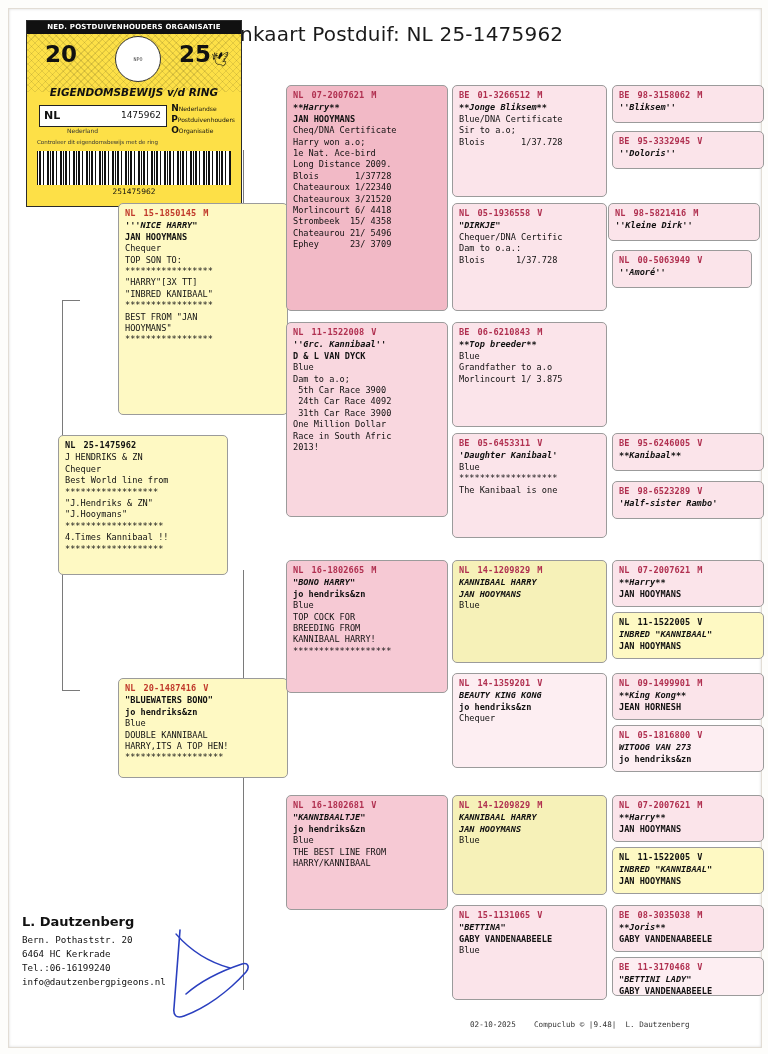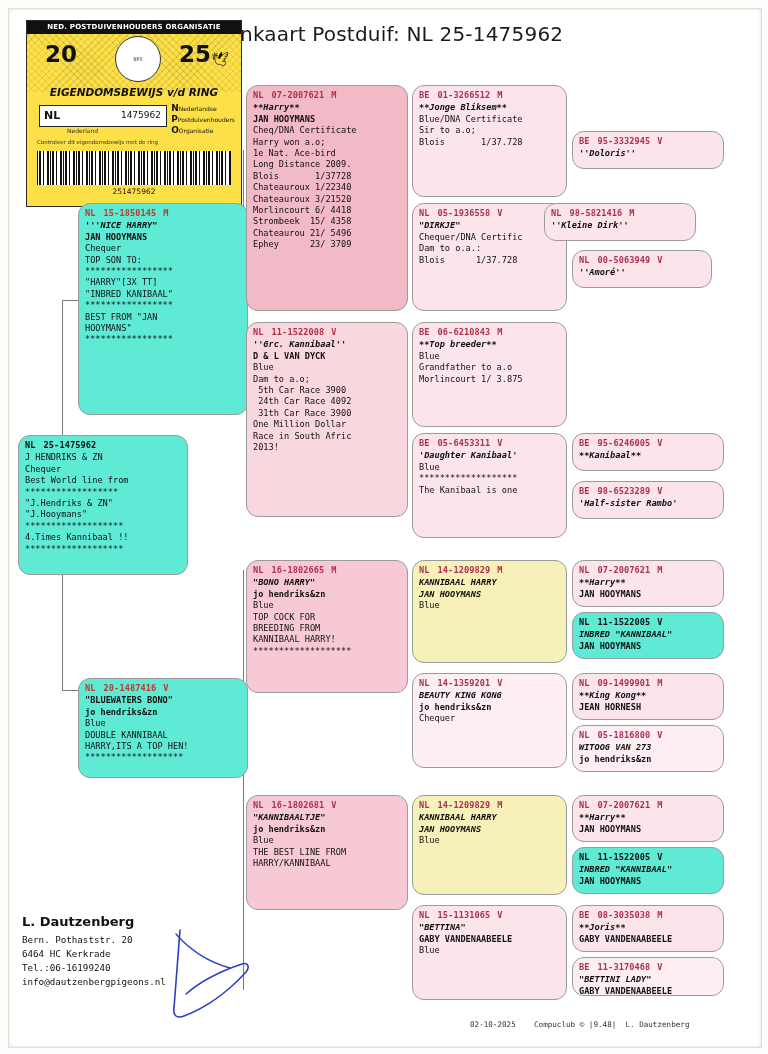--- a/index.html
+++ b/index.html
@@ -144,46 +144,47 @@
     text-align: center;
     font-family: "DejaVu Sans", sans-serif;
     font-size: 7.5px; color: #111;
   }
 
   
   .card {
     position: absolute;
     box-sizing: border-box;
     border: 1px solid #9b9b9b;
-    border-radius: 12px;
+    border-radius: 5px;
     padding: 4px 6px 3px 6px;
     overflow: hidden;
     font-size: 8.6px;
     line-height: 11.4px;
     color: #111;
     background: #fff;
+    margin-left: 40px;
   }
   .card .hdr {
     font-weight: bold;
     white-space: nowrap;
     letter-spacing: 0.1px;
     margin-bottom: 1px;
   }
   .card .hdr .cc { margin-right: 8px; }
   .card .hdr .sx { margin-left: 7px; }
   .card .ln { white-space: pre; }
   .card .bold { font-weight: bold; }
   .card .bi { font-weight: bold; font-style: italic; }
 
   .pink   { background: #f6c9d4; }
   .pink2  { background: #f9d7df; }
   .pink3  { background: #fbe4ea; }
   .rose   { background: #f2b9c6; }
   .yellow { background: #f6f1b8; }
-  .white  { background: #5eead4; }
+  .white  { background: #fef9c3; }
   .ltpink { background: #fdeef2; }
 
   
   .line {
     position: absolute;
     background: #7a7a7a;
   }
   .vline { width: 1px; }
   .hline { height: 1px; }
 
@@ -400,25 +401,29 @@
     <div class="ln">Blue</div>
   </div>
 
   <div class="card pink3" style="left:412px; top:905px; width:155px; height:95px;">
     <div class="hdr"><span class="cc" style="color:#b03050">NL</span><span style="color:#b03050">15-1131065</span><span class="sx" style="color:#b03050">V</span></div>
     <div class="ln bi">"BETTINA"</div>
     <div class="ln bold">GABY VANDENAABEELE</div>
     <div class="ln">Blue</div>
   </div>
 
+  <div class="card pink3" style="left:572px; top:85px; width:152px; height:38px;">
+    <div class="hdr"><span class="cc" style="color:#b03050">BE</span><span style="color:#b03050">98-3158062</span><span class="sx" style="color:#b03050">M</span></div>
+    <div class="ln bi">''Bliksem''</div>
+  </div>
   <div class="card pink3" style="left:572px; top:131px; width:152px; height:38px;">
     <div class="hdr"><span class="cc" style="color:#b03050">BE</span><span style="color:#b03050">95-3332945</span><span class="sx" style="color:#b03050">V</span></div>
     <div class="ln bi">''Doloris''</div>
   </div>
-  <div class="card pink3" style="left:544px; top:203px; width:152px; height:38px;">
+  <div class="card pink3" style="left:568px; top:203px; width:152px; height:38px;">
     <div class="hdr"><span class="cc" style="color:#b03050">NL</span><span style="color:#b03050">98-5821416</span><span class="sx" style="color:#b03050">M</span></div>
     <div class="ln bi">''Kleine Dirk''</div>
   </div>
   <div class="card pink3" style="left:572px; top:250px; width:140px; height:38px;">
     <div class="hdr"><span class="cc" style="color:#b03050">NL</span><span style="color:#b03050">00-5063949</span><span class="sx" style="color:#b03050">V</span></div>
     <div class="ln bi">''Amoré''</div>
   </div>
   <div class="card pink3" style="left:572px; top:433px; width:152px; height:38px;">
     <div class="hdr"><span class="cc" style="color:#b03050">BE</span><span style="color:#b03050">95-6246005</span><span class="sx" style="color:#b03050">V</span></div>
     <div class="ln bi">**Kanibaal**</div>

